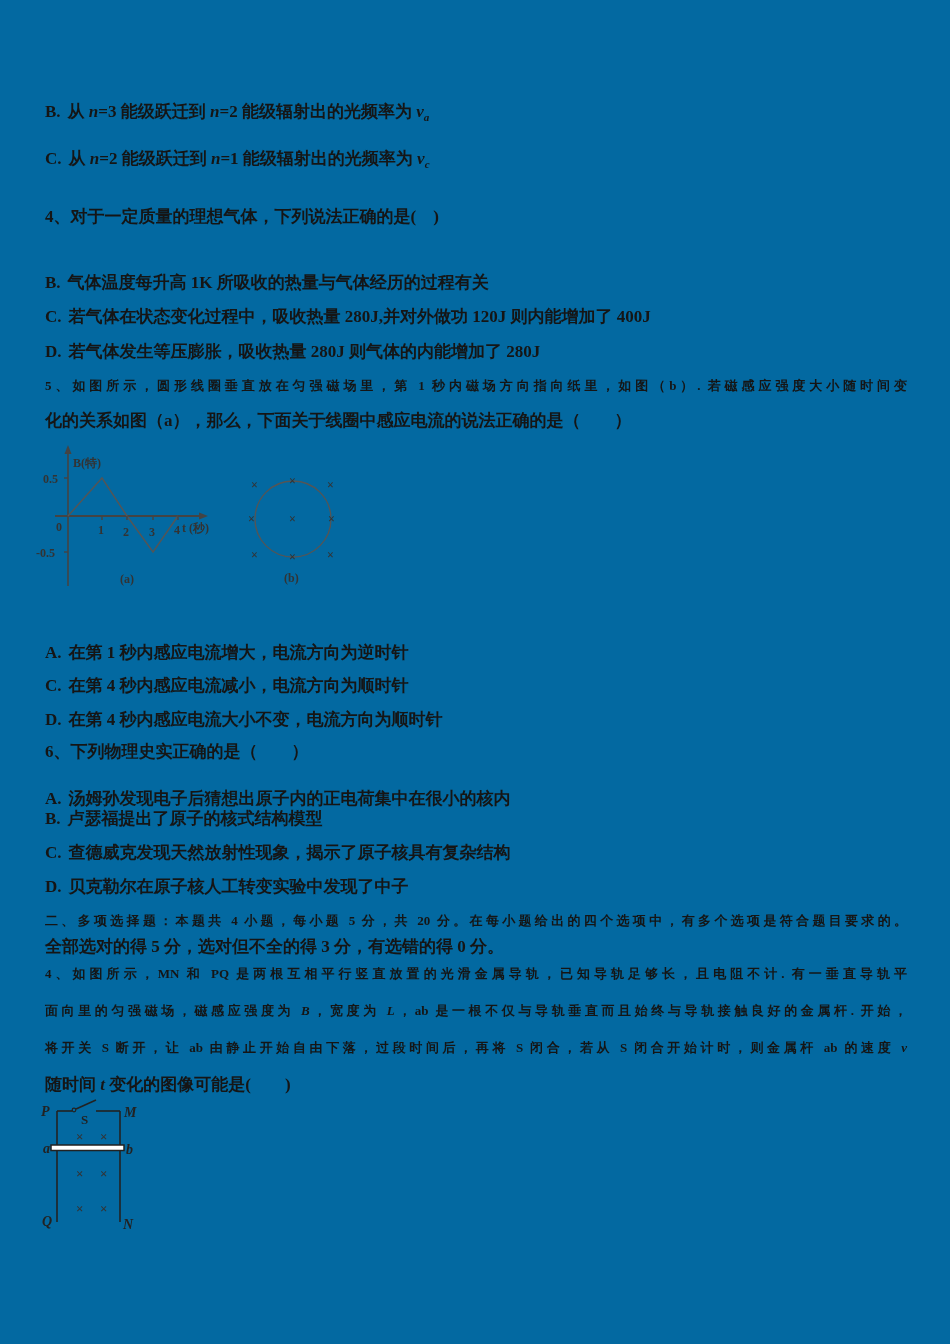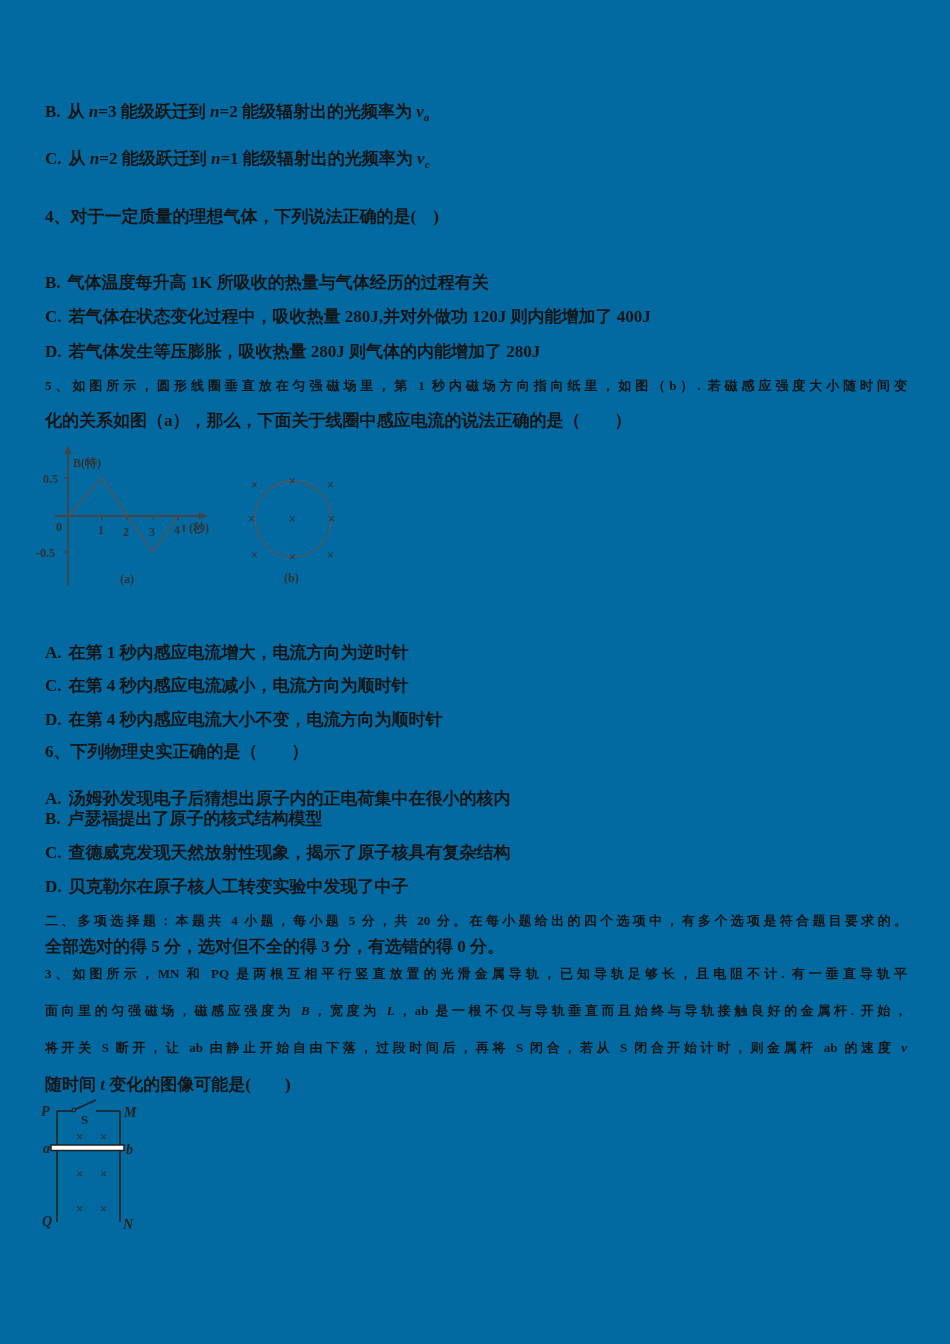--- a/index.html
+++ b/index.html
@@ -99,21 +99,21 @@
 
   <div class="line" style="top:741px"><span><span>6、下列物理史实正确的是（　　）</span></span></div>
   <div class="line" style="top:788px"><span class="lbl">A.</span><span><span>汤姆孙发现电子后猜想出原子内的正电荷集中在很小的核内</span></span></div>
   <div class="line" style="top:808px"><span class="lbl">B.</span><span><span>卢瑟福提出了原子的核式结构模型</span></span></div>
   <div class="line" style="top:842px"><span class="lbl">C.</span><span><span>查德威克发现天然放射性现象，揭示了原子核具有复杂结构</span></span></div>
   <div class="line" style="top:876px"><span class="lbl">D.</span><span><span>贝克勒尔在原子核人工转变实验中发现了中子</span></span></div>
 
   <div class="line just" style="top:910px"><span><span>二、多项选择题：本题共 4 小题，每小题 5 分，共 20 分。在每小题给出的四个选项中，有多个选项是符合题目要求的。</span></span></div>
   <div class="line" style="top:936px"><span><span>全部选对的得 5 分，选对但不全的得 3 分，有选错的得 0 分。</span></span></div>
 
-  <div class="line just" style="top:963px"><span><span>3、如图所示，MN 和 PQ 是两根互相平行竖直放置的光滑金属导轨，已知导轨足够长，且电阻不计. 有一垂直导轨平</span></span></div>
+  <div class="line just" style="top:963px"><span><span>4、如图所示，MN 和 PQ 是两根互相平行竖直放置的光滑金属导轨，已知导轨足够长，且电阻不计. 有一垂直导轨平</span></span></div>
   <div class="line just" style="top:1000px"><span><span>面向里的匀强磁场，磁感应强度为 </span><span style="font-style: italic;">B</span><span>，宽度为 </span><span style="font-style: italic;">L</span><span>，ab 是一根不仅与导轨垂直而且始终与导轨接触良好的金属杆. 开始，</span></span></div>
   <div class="line just" style="top:1037px"><span><span>将开关 S 断开，让 ab 由静止开始自由下落，过段时间后，再将 S 闭合，若从 S 闭合开始计时，则金属杆 ab 的速度 </span><span style="font-style: italic;">v</span></span></div>
   <div class="line" style="top:1074px"><span><span>随时间 </span><span style="font-style: italic;">t</span><span> 变化的图像可能是(　　)</span></span></div>
 
   <svg class="fig" style="left:36px;top:1095px" width="105" height="145" viewBox="0 0 105 145">
     <line x1="21" y1="16" x2="21" y2="127" stroke="#222" stroke-width="1.6"></line>
     <line x1="84" y1="16" x2="84" y2="127" stroke="#222" stroke-width="1.6"></line>
     <line x1="21" y1="16" x2="36" y2="16" stroke="#222" stroke-width="1.6"></line>
     <line x1="60" y1="16" x2="84" y2="16" stroke="#222" stroke-width="1.6"></line>
     <circle cx="38" cy="15" r="1.8" fill="none" stroke="#222" stroke-width="1.2"></circle>

